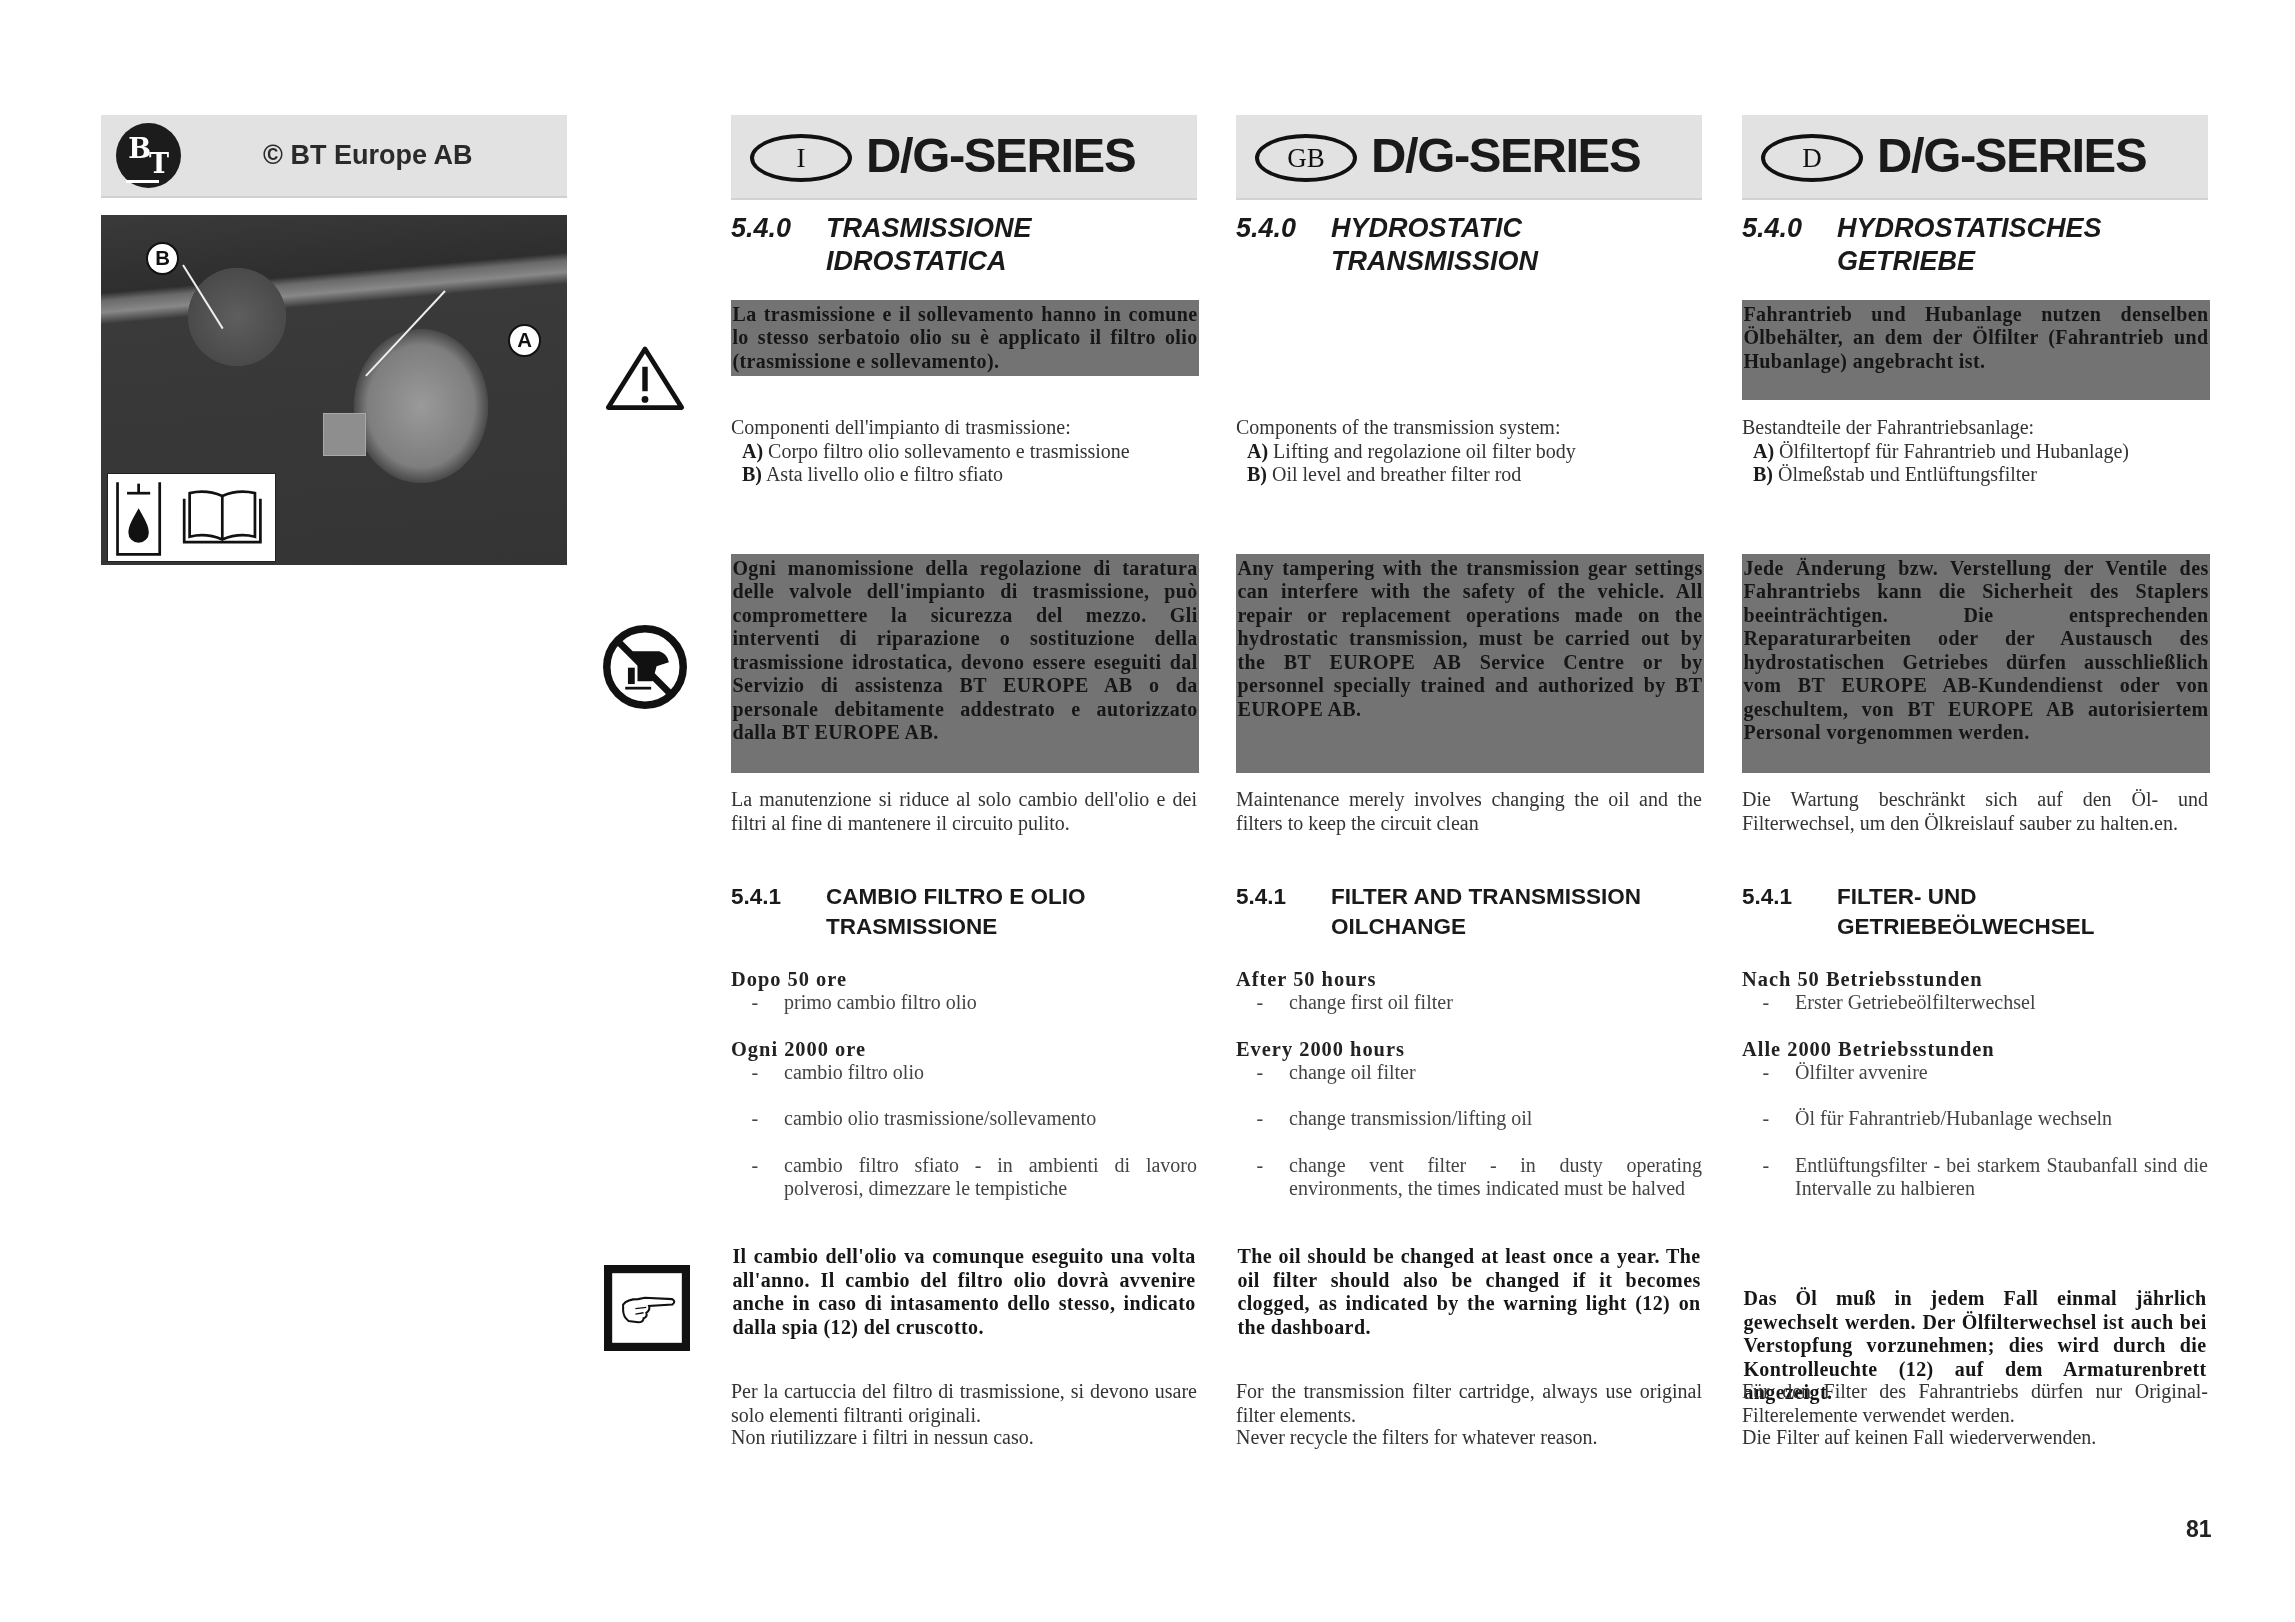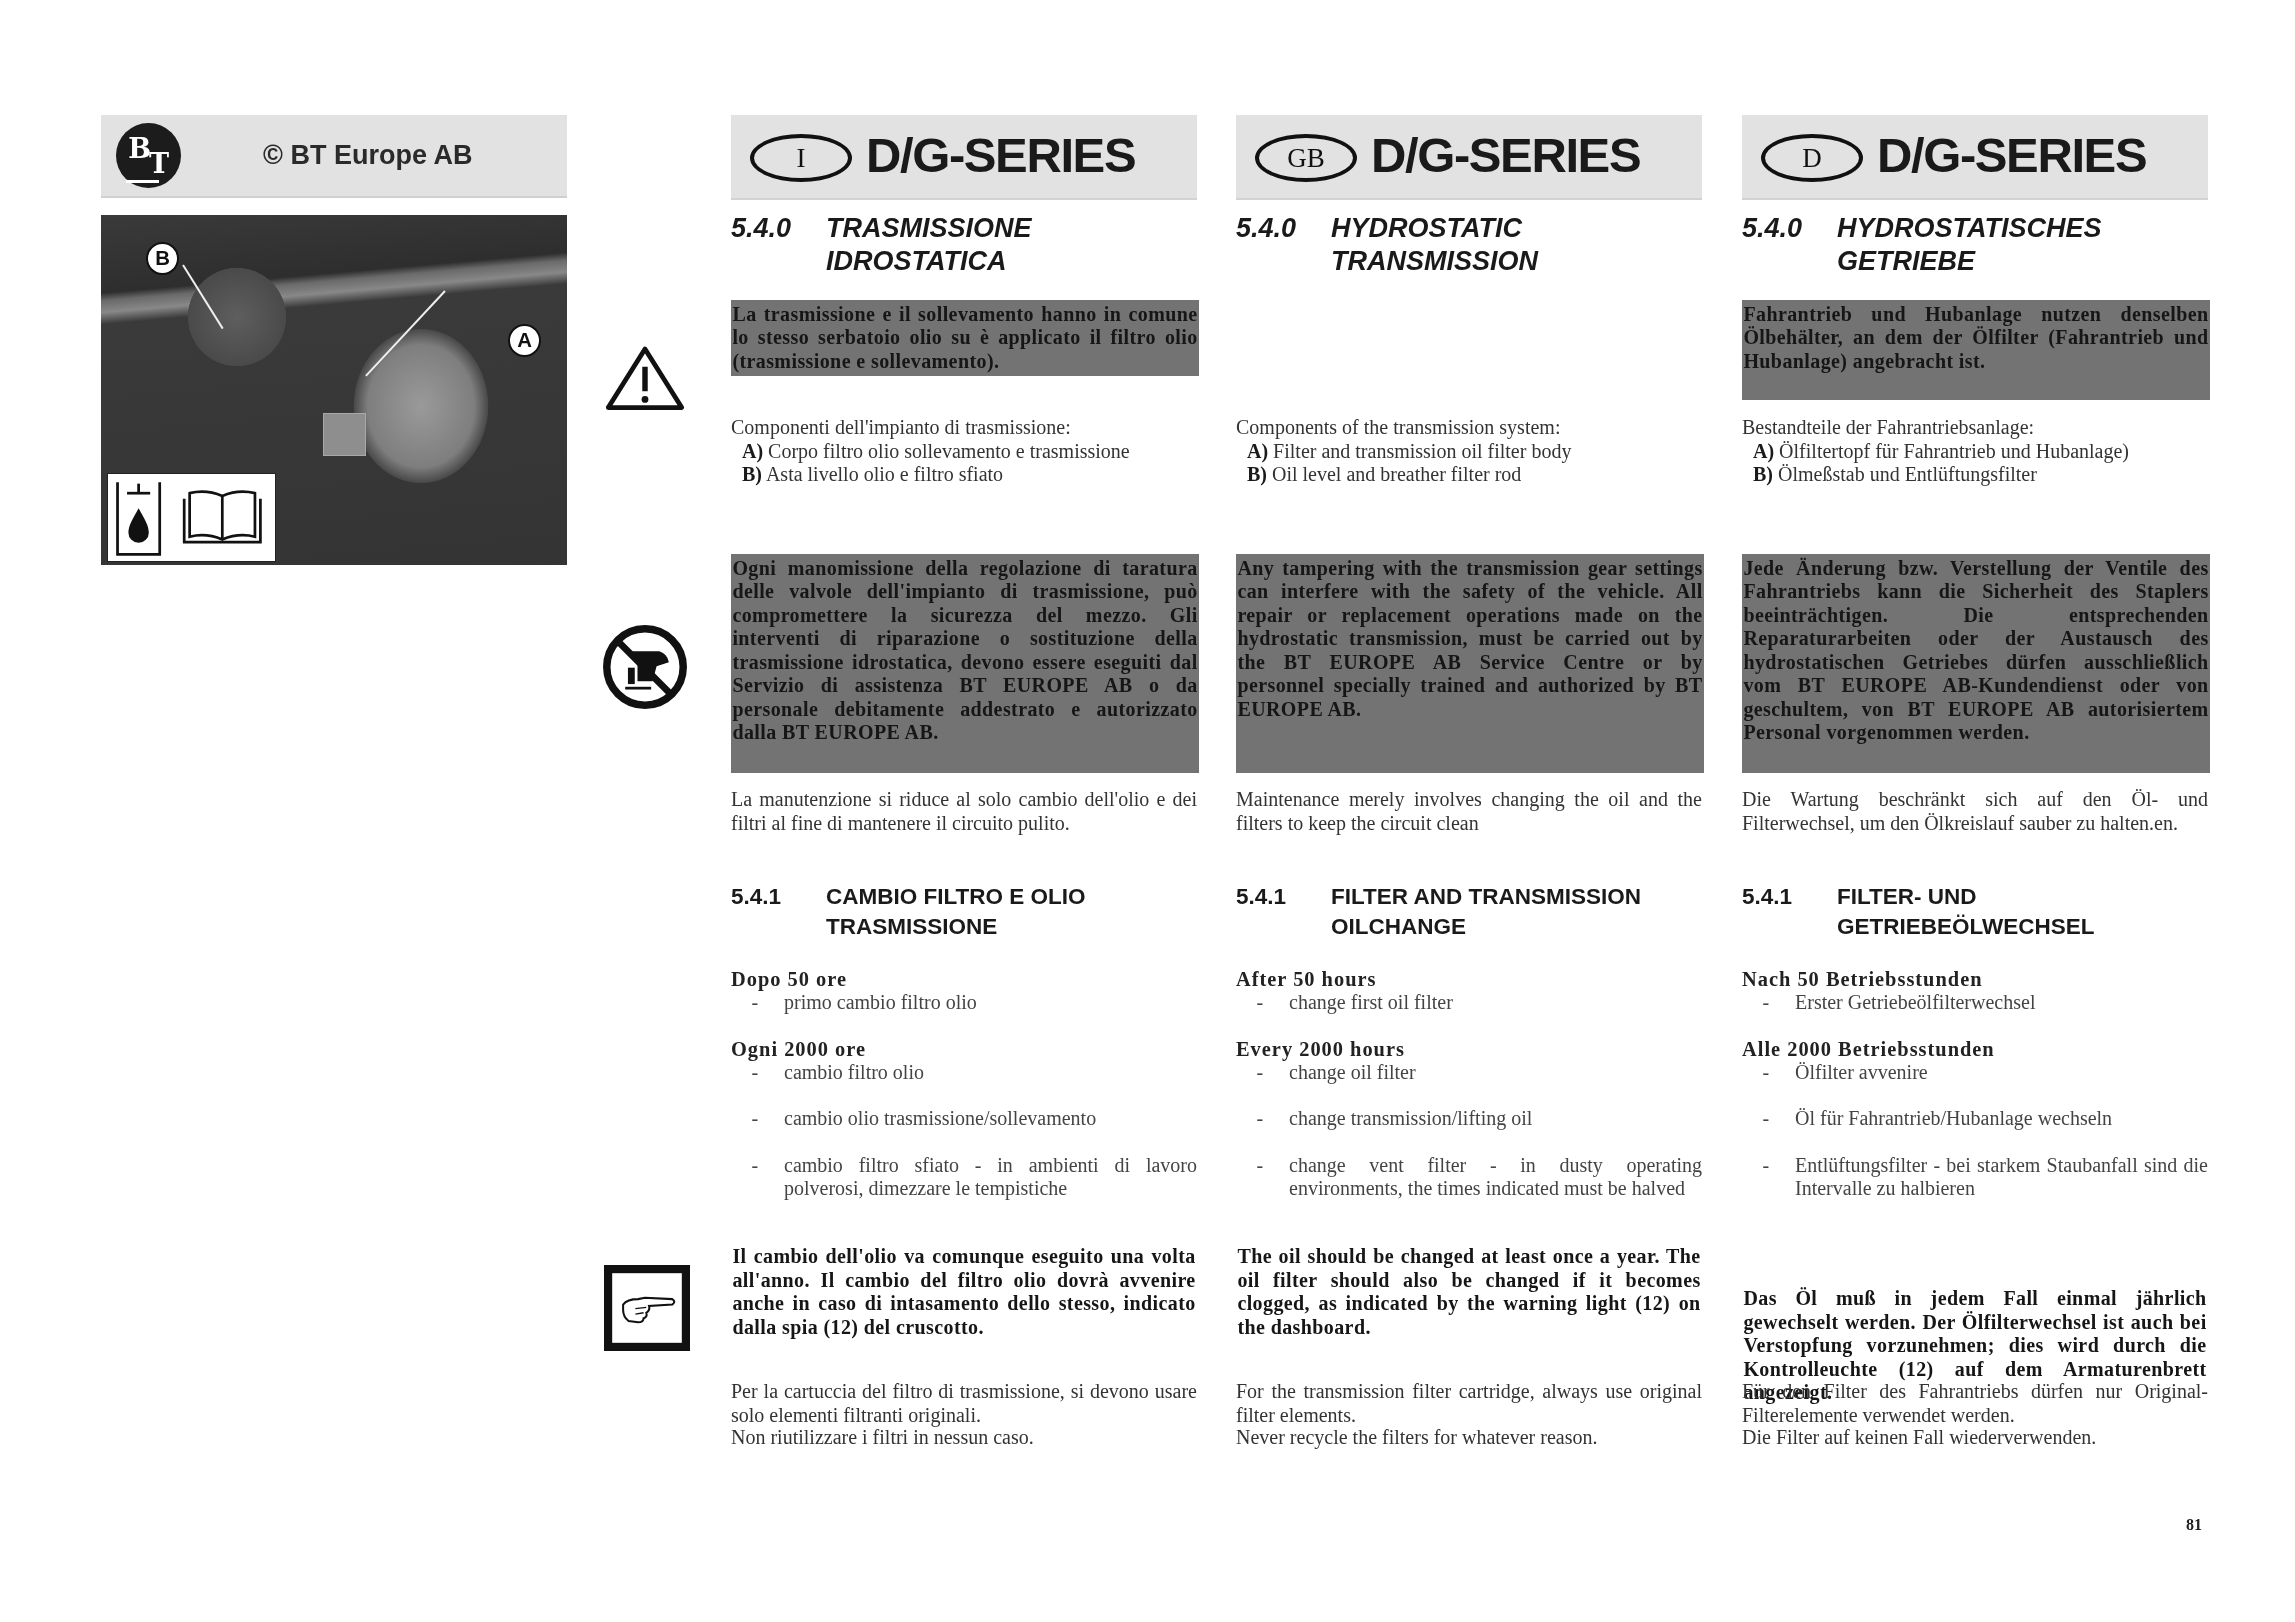--- a/index.html
+++ b/index.html
@@ -48,21 +48,21 @@
       font-family:"Liberation Serif", serif; font-weight:bold; font-size:20px; line-height:23.5px; text-align:justify; letter-spacing:0.4px; color:#161616; }
   .para { position:absolute; left:0; width:466px; font-family:"Liberation Serif", serif; font-size:20px; line-height:23.5px; color:#333; text-align:justify; }
   .para .item { padding-left:11px; }
   .para .item b { color:#1a1a1a; }
 
   .interval-head { position:absolute; left:0; font-family:"Liberation Serif", serif; font-weight:bold; font-size:20.4px; letter-spacing:1px; color:#222; }
   .bullet { position:absolute; left:11px; width:455px; font-family:"Liberation Serif", serif; font-size:20px; line-height:23px; color:#444; }
   .bullet .dash { position:absolute; left:9.5px; top:0; }
   .bullet .btxt { position:absolute; left:42px; top:0; width:413px; text-align:justify; }
 
-  .page-num { position:absolute; left:2186px; top:1516px; font-family:Liberation Serif, serif; font-weight:bold; font-size:16px; color:#222; }
+  .page-num { position:absolute; left:2186px; top:1516px; font-family:Liberation Sans, sans-serif; font-weight:bold; font-size:23px; color:#222; }
 </style>
 </head>
 <body>
 
 <div class="abs brand-box">
   <div class="bt-logo">
     <span class="b">B</span>
     <span class="t">T</span>
     <span class="u"></span>
   </div>
@@ -168,21 +168,21 @@
     <div class="lang-oval">GB</div>
     <div class="series">D/G-SERIES</div>
   </div>
   <div class="sec-title" style="top:97px;">
     <span class="num">5.4.0</span>
     <span class="txt">HYDROSTATIC
 TRANSMISSION</span>
   </div>
   <div class="para" style="top:301px;">
     <div>Components of the transmission system:</div>
-    <div class="item"><b>A)</b> <span>Filter and transmission oil filter body</span></div>
+    <div class="item"><b>A)</b> <span>Lifting and regolazione oil filter body</span></div>
     <div class="item"><b>B)</b> <span>Oil level and breather filter rod</span></div>
   </div>
   <div class="note" style="top:439px; height:219px;">Any tampering with the transmission gear settings can interfere with the safety of the vehicle. All repair or replacement operations made on the hydrostatic transmission, must be carried out by the BT EUROPE AB Service Centre or by personnel specially trained and authorized by BT EUROPE AB.</div>
   <div class="para" style="top:673px;">Maintenance merely involves changing the oil and the filters to keep the circuit clean</div>
   <div class="sub-title" style="top:767px;">
     <span class="num">5.4.1</span>
     <span class="txt">FILTER AND TRANSMISSION
 OILCHANGE</span>
   </div>
   <div class="interval-head" style="top:853px;">After 50 hours</div>

